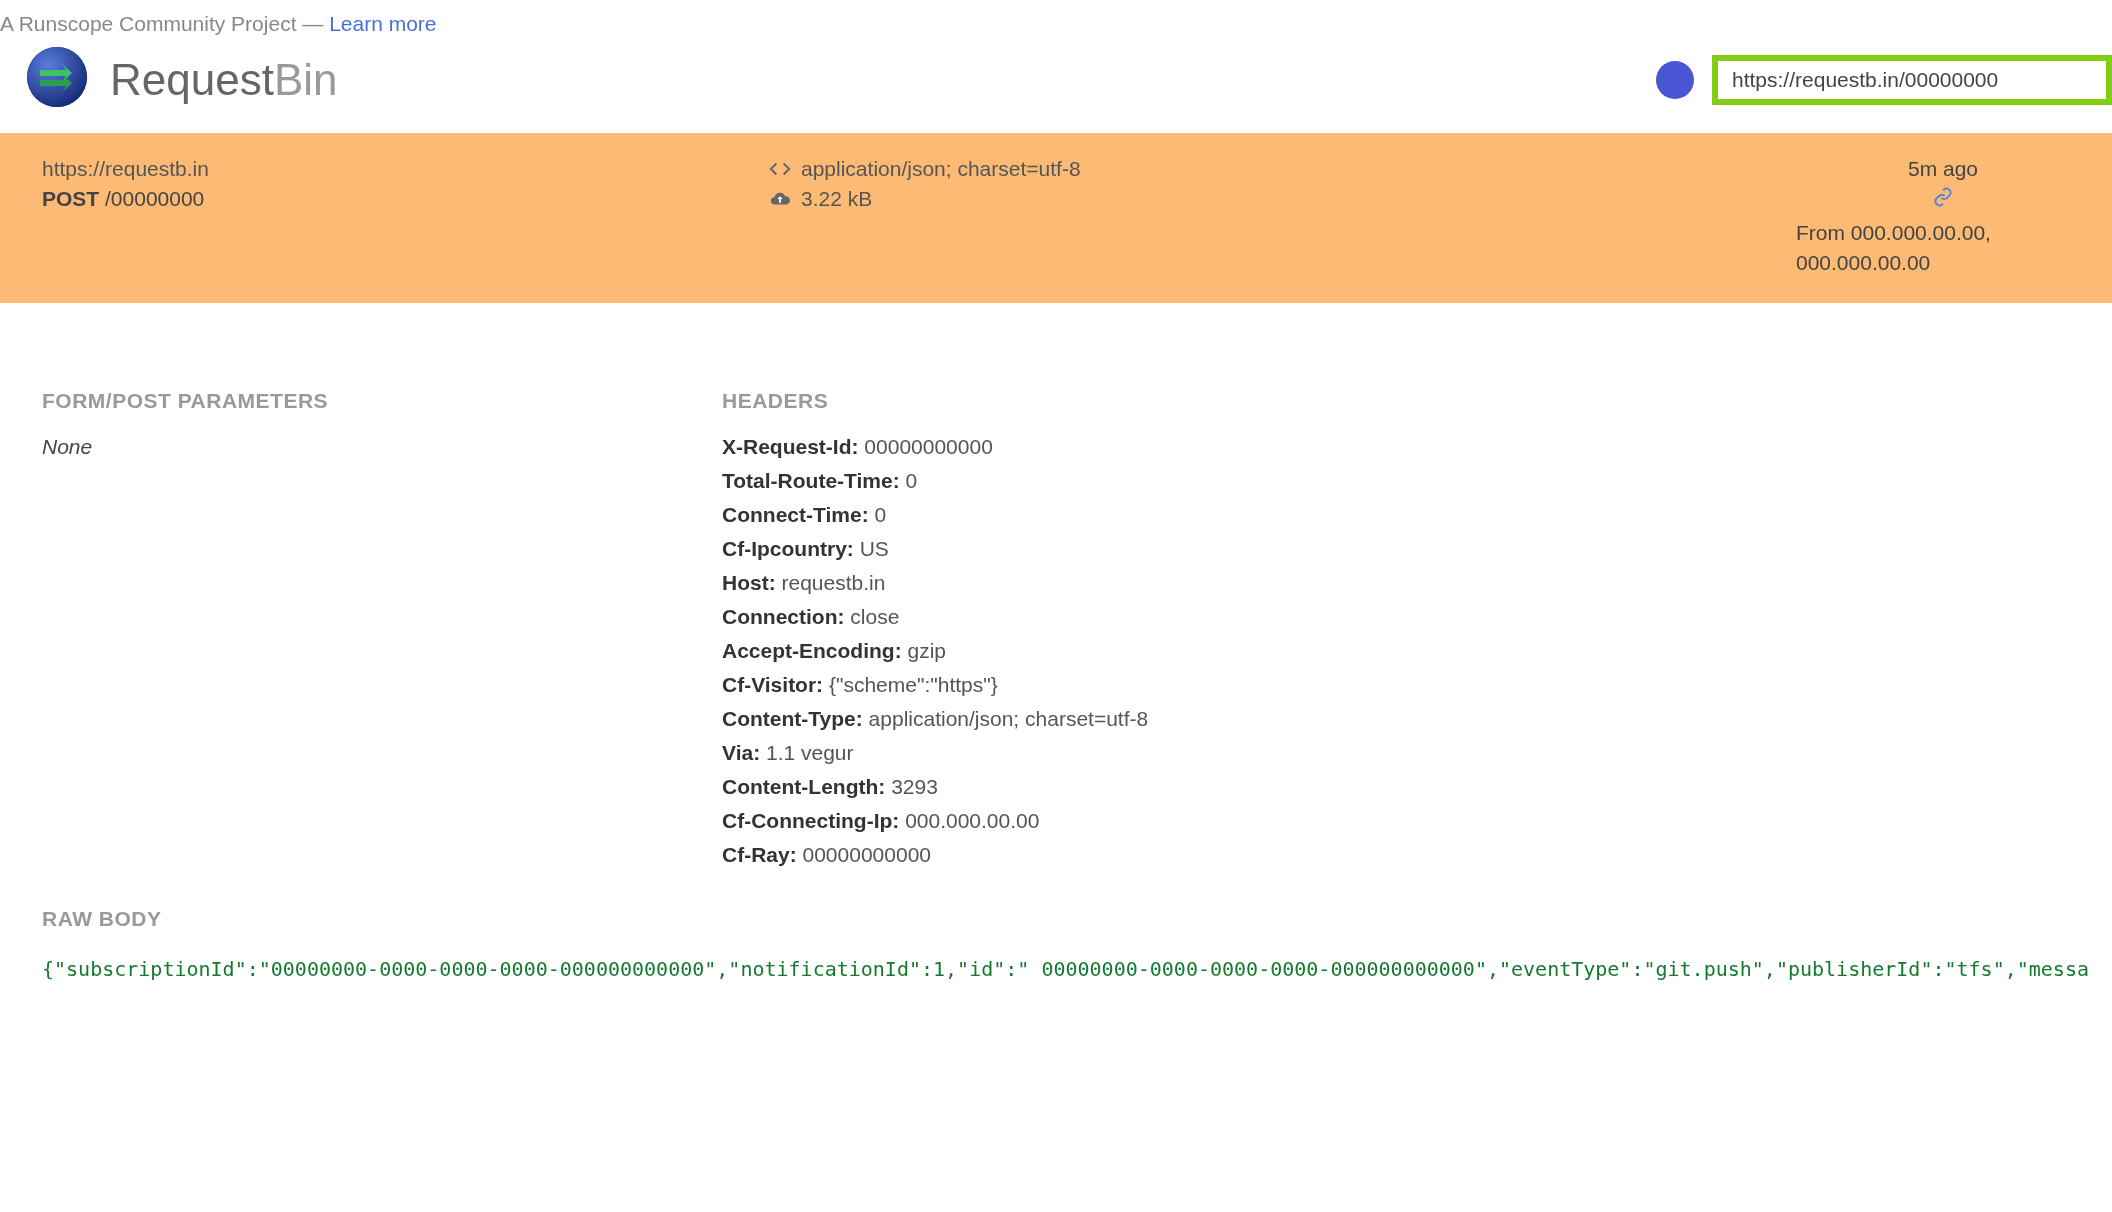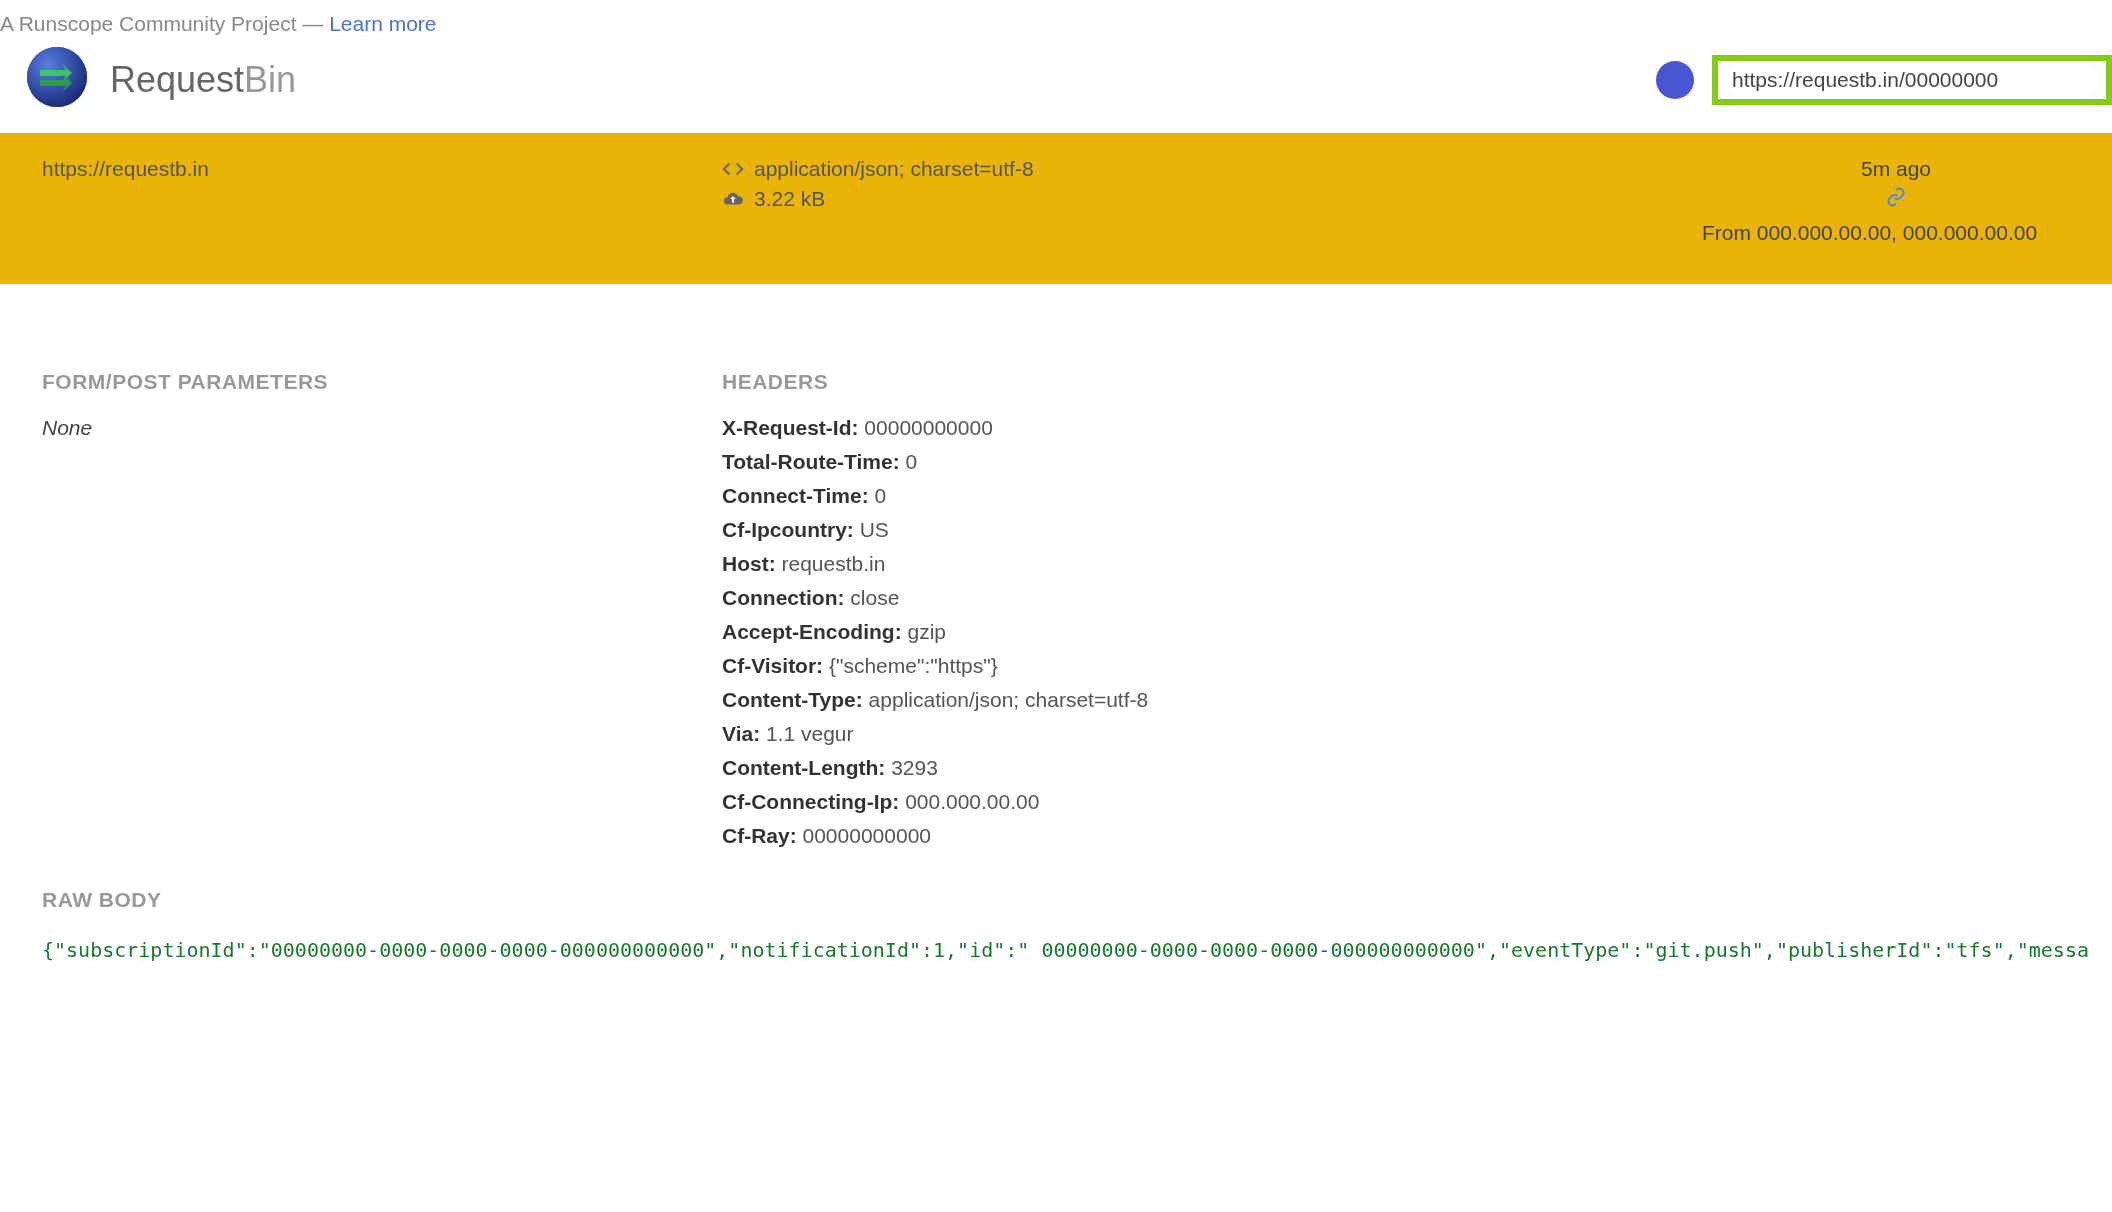--- a/index.html
+++ b/index.html
@@ -22,21 +22,21 @@
     display: flex;
     align-items: center;
     padding: 4px 0 20px 26px;
   }
   .logo-wrap {
     display: flex;
     align-items: center;
     gap: 22px;
   }
   .logo-title {
-    font-size: 36px;
+    font-size: 44px;
     font-weight: 400;
     color: #999;
   }
   .logo-title .strong { color: #666; }
   .header-right {
     margin-left: auto;
     display: flex;
     align-items: center;
     gap: 18px;
   }
@@ -47,25 +47,26 @@
   }
   .bin-url-input {
     border: 6px solid #84cc16;
     height: 50px;
     width: 400px;
     padding: 0 14px;
     font-size: 21px;
     color: #444;
   }
   .request-summary {
-    background: #eab308;
-    display: flex;
-    padding: 24px 22px 36px 42px;
+    background: #fdba74;
+    display: flex;
+    padding: 24px 22px 24px 42px;
     font-size: 21px;
     color: #444;
+    gap: 47px;
   }
   .summary-left { flex: 0 0 680px; }
   .summary-mid { flex: 0 0 980px; }
   .summary-right { flex: 1; }
   .summary-url { color: #555; }
   .summary-method { font-weight: bold; margin-top: 6px; }
   .summary-method .path { font-weight: normal; }
   .summary-row { display: flex; align-items: center; gap: 10px; margin-bottom: 6px; color: #555; }
   .summary-icon { color: #666; display: inline-flex; }
   .summary-time { color: #444; margin-bottom: 6px; display: flex; align-items: center; gap: 6px; flex-direction: column; }
@@ -137,20 +138,24 @@
   </div>
   <div class="header-right">
     <div class="status-dot"></div>
     <input class="bin-url-input" type="text" readonly="" value="https://requestb.in/00000000" style="">
   </div>
 </div>
 
 <div class="request-summary">
   <div class="summary-left">
     <div class="summary-url">https://requestb.in</div>
+    <div class="summary-method">
+      <span>POST</span>
+      <span class="path">/00000000</span>
+    </div>
   </div>
   <div class="summary-mid">
     <div class="summary-row">
       <span class="summary-icon">
         <svg width="22" height="22" viewBox="0 0 24 24" fill="none" stroke="#666" stroke-width="2.2">
           <polyline points="8 6 2 12 8 18"></polyline>
             <polyline points="16 6 22 12 16 18"></polyline>
         </svg>
       </span>
       <span>application/json; charset=utf-8</span>

